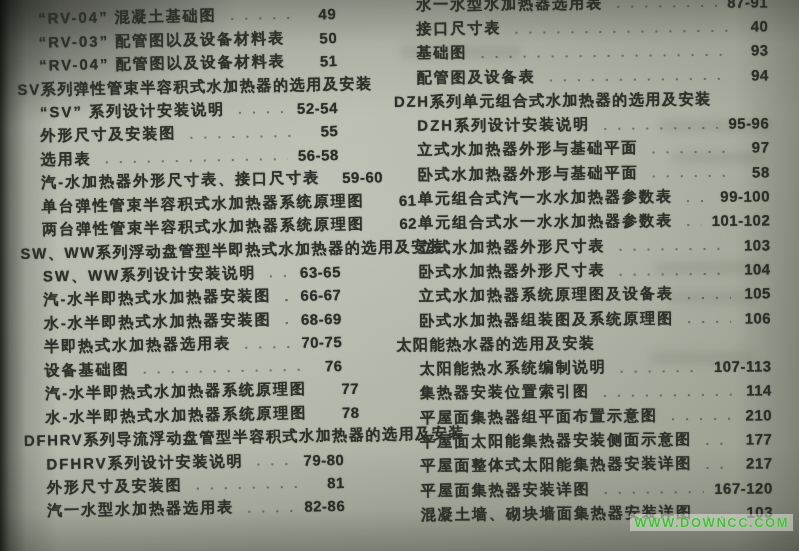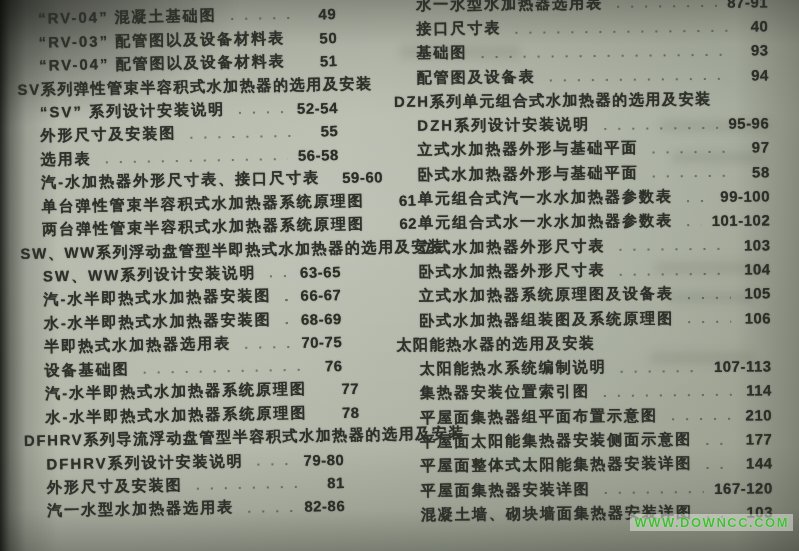--- a/index.html
+++ b/index.html
@@ -300,21 +300,21 @@
         <span class="page">210</span>
       </div>
       <div class="row entry">
         <span class="title">平屋面太阳能集热器安装侧面示意图</span>
         <span class="dots"></span>
         <span class="page">177</span>
       </div>
       <div class="row entry">
         <span class="title">平屋面整体式太阳能集热器安装详图</span>
         <span class="dots"></span>
-        <span class="page">144</span>
+        <span class="page">217</span>
       </div>
       <div class="row entry">
         <span class="title">平屋面集热器安装详图</span>
         <span class="dots"></span>
         <span class="page">167-120</span>
       </div>
       <div class="row entry">
         <span class="title">混凝土墙、砌块墙面集热器安装详图</span>
         <span class="dots"></span>
         <span class="page">103</span>

